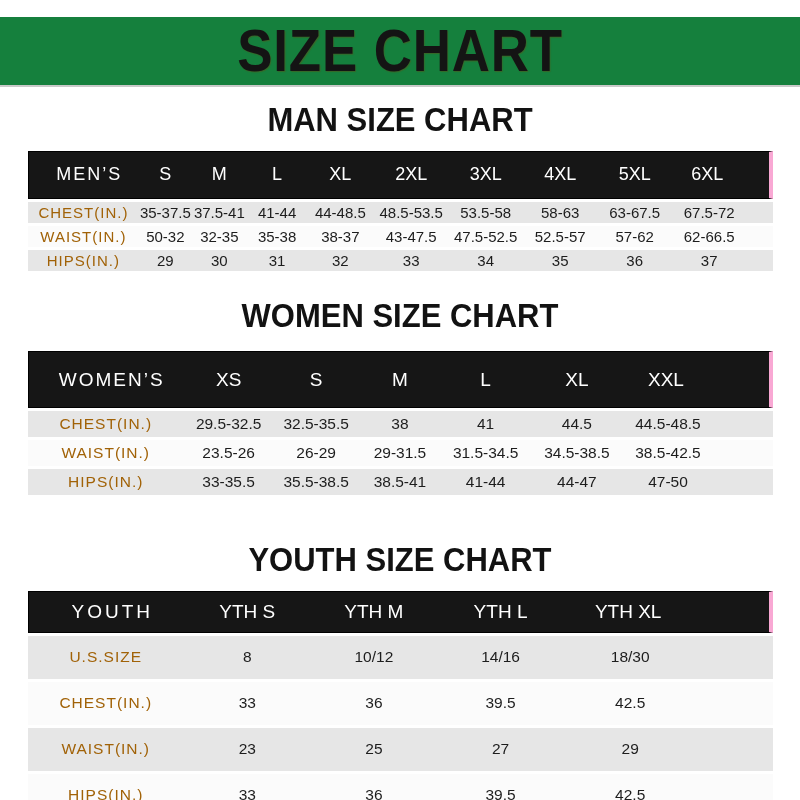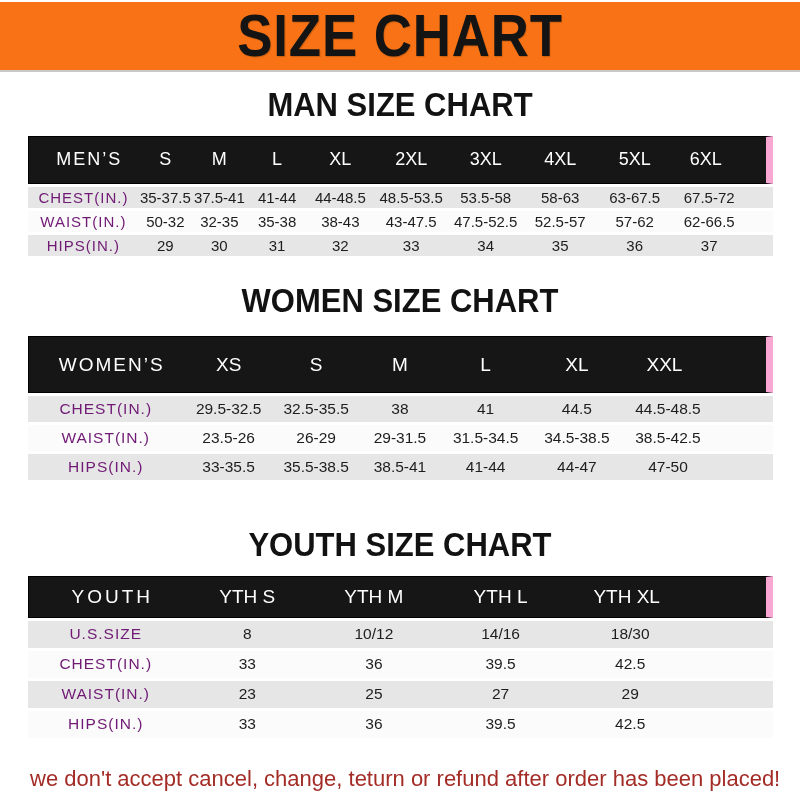--- a/index.html
+++ b/index.html
@@ -1,22 +1,22 @@
 <!DOCTYPE html>
 <html><head>
 <meta charset="utf-8">
 <style>
   * { margin:0; padding:0; box-sizing:border-box; }
   html,body { width:800px; background:#ffffff; font-family:"Liberation Sans", sans-serif; }
   body { height:800px; overflow:hidden; }
 
   
   .banner {
-    width:800px; height:70px; margin-top:2px;
-    background:#f97316;
+    width:800px; height:70px; margin-top:17px;
+    background:#15803d;
     border-bottom:2px solid #c9c9c9;
     display:flex; align-items:center; justify-content:center;
   }
   .banner-title {
     font-size:60px; font-weight:700; color:#141414;
     letter-spacing:1px; line-height:1;
     transform:scaleX(0.88);
     text-shadow:1px 1px 1px rgba(120,60,0,0.35);
     white-space:nowrap;
   }
@@ -42,46 +42,46 @@
   .tbl-women { margin-top:16px; }
   .tbl-youth { margin-top:11px; }
 
   .size-table tr.hdr th {
     background:#161616; color:#ffffff;
     border-top:1px solid #000; border-bottom:1px solid #000;
     font-weight:400; text-align:center; vertical-align:middle;
     white-space:nowrap; overflow:hidden;
   }
   .size-table tr.hdr th:first-child { border-left:1px solid #000; }
-  .size-table tr.hdr th:last-child  { border-right:7px solid #f9a8d4;text-align:center; }
+  .size-table tr.hdr th:last-child  { border-right:4px solid #f9a8d4;text-align:center; }
 
   .tbl-man   tr.hdr th { height:48px; font-size:18px; }
   .tbl-women tr.hdr th { height:57px; font-size:19px; }
   .tbl-youth tr.hdr th { height:42px; font-size:19px; }
 
   .size-table th.hdr-label {
     text-align:left; padding-left:11px;
     font-weight:700; letter-spacing:2px;
   }
   .tbl-man   th.hdr-label { font-size:23px; }
   .tbl-women th.hdr-label { font-size:25px; }
   .tbl-youth th.hdr-label { font-size:25px; letter-spacing:3px;padding-left:12px; }
 
   .size-table td {
     text-align:center; vertical-align:middle;
     color:#1d1d1d; white-space:nowrap; overflow:hidden;
   }
   .tbl-man   td { height:21px; font-size:15px; }
   .tbl-women td { height:26px; font-size:15.5px; }
-  .tbl-youth td { height:27px; font-size:15.5px; }
+  .tbl-youth td { height:43px; font-size:15.5px; }
 
   .size-table tbody tr:nth-child(odd)  td { background:#e6e6e6; }
   .size-table tbody tr:nth-child(even) td { background:#fbfbfb; }
 
-  .size-table td.row-label { letter-spacing:1px; color:#701a75; }
+  .size-table td.row-label { letter-spacing:1px; color:#a16207; }
 
   
   .tbl-man   th:last-child, .tbl-man   td:last-child { padding-right:26px; }
   .tbl-women th:last-child, .tbl-women td:last-child { padding-right:60px; }
   .tbl-youth th:last-child, .tbl-youth td:last-child { padding-right:76px; }
 
   
   .footer-note {
     margin:22px 0 0 30px;
     color:#a32c27;
@@ -136,21 +136,21 @@
       <td>53.5-58</td>
       <td>58-63</td>
       <td>63-67.5</td>
       <td>67.5-72</td>
     </tr>
     <tr>
       <td class="row-label">WAIST(IN.)</td>
       <td>50-32</td>
       <td>32-35</td>
       <td>35-38</td>
-      <td>38-43</td>
+      <td>38-37</td>
       <td>43-47.5</td>
       <td>47.5-52.5</td>
       <td>52.5-57</td>
       <td>57-62</td>
       <td>62-66.5</td>
     </tr>
     <tr>
       <td class="row-label">HIPS(IN.)</td>
       <td>29</td>
       <td>30</td>

